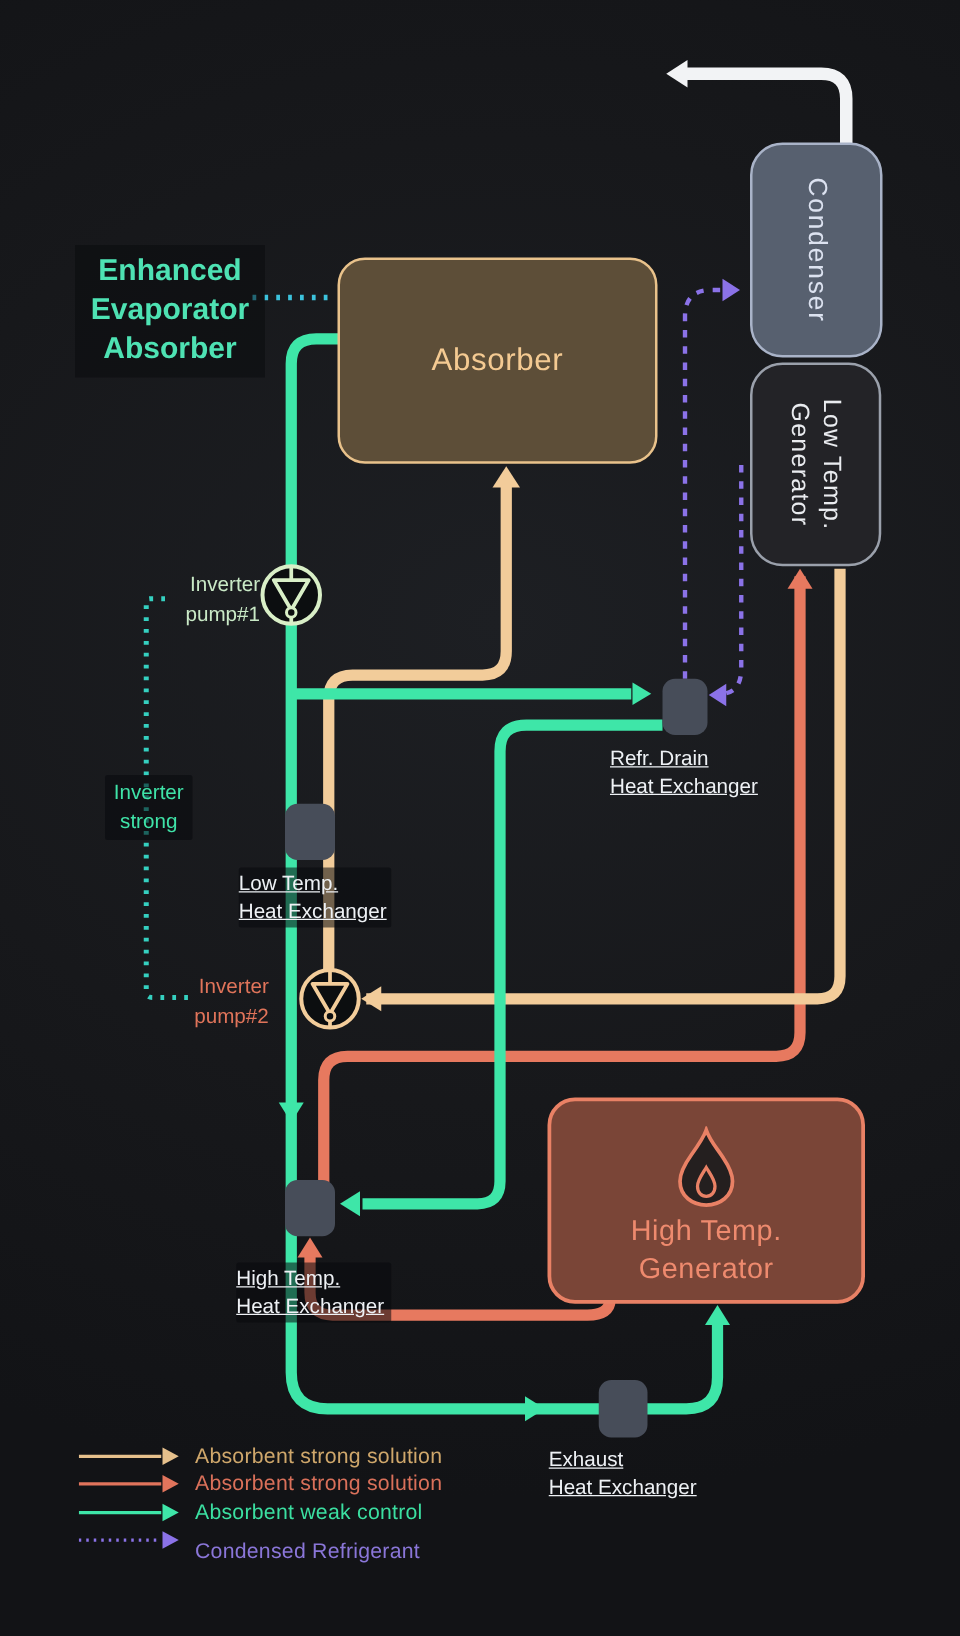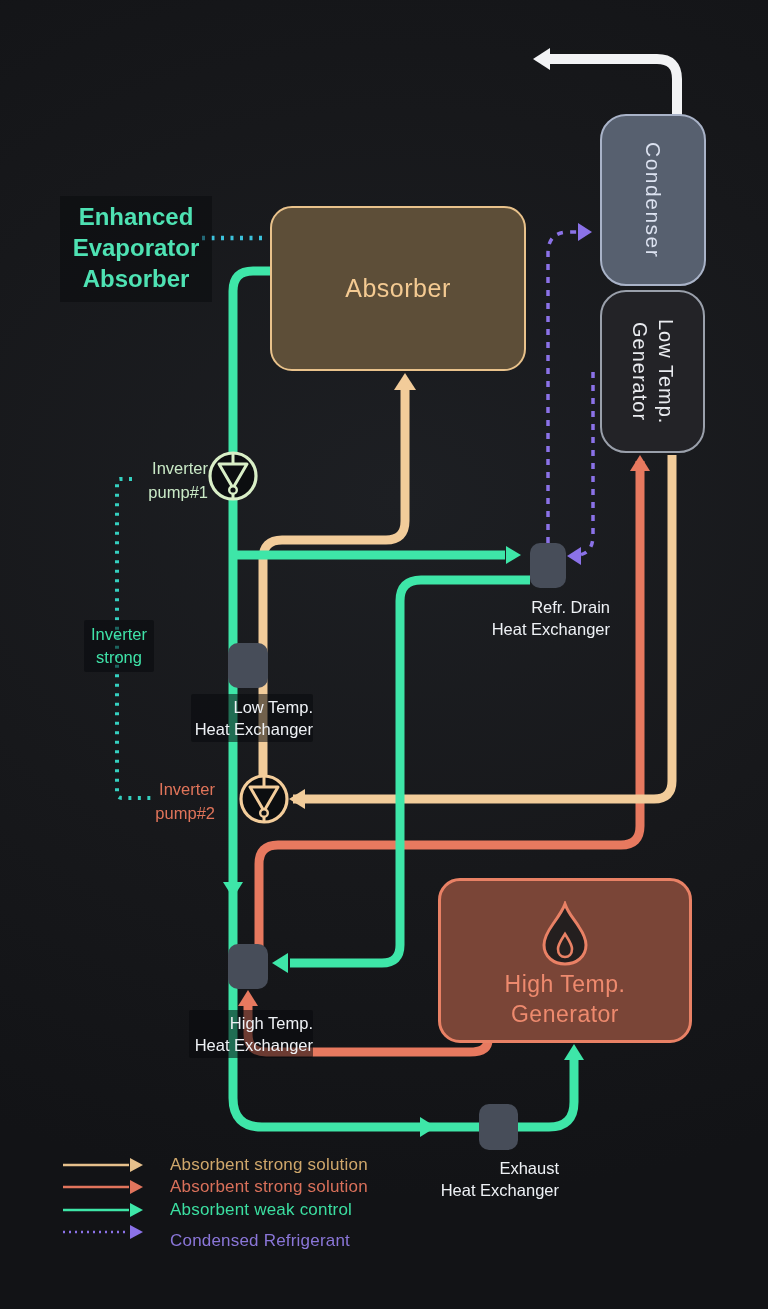--- a/index.html
+++ b/index.html
@@ -22,32 +22,32 @@
   .node-ltg .vwrap{writing-mode:vertical-rl;color:#e9ebef;font-size:20px;letter-spacing:1px;line-height:1.3;text-align:center;}
   .node-ltg .vwrap span{display:block;}
   .node-htg{left:438px;top:878px;width:254px;height:165px;border-radius:22px;background:#7a4537;border:3px solid #e98165;flex-direction:column;gap:2px;padding-top:8px;}
   .node-htg .lbl{color:#ee8a6e;font-size:23px;line-height:30px;letter-spacing:.5px;text-align:center;}
   .hx{position:absolute;z-index:2;background:#474d59;border-radius:10px;}
   .hx-refr{left:530px;top:543px;width:36px;height:45px;}
   .hx-low{left:228px;top:643px;width:40px;height:45px;}
   .hx-high{left:228px;top:944px;width:40px;height:45px;}
   .hx-exh{left:479px;top:1104px;width:39px;height:46px;}
   .txt{position:absolute;z-index:3;}
-  .hx-label{color:#eef1f5;font-size:16.5px;line-height:22px;text-align:right;}
+  .hx-label{color:#eef1f5;font-size:16.5px;line-height:22px;text-align:left;text-decoration:underline;}
   .dim-bg{background:rgba(8,10,12,.55);border-radius:2px;}
   .enhanced{left:60px;top:196px;width:152px;padding:5px 0 8px 0;text-align:center;color:#4ee2b3;font-size:24px;line-height:31px;background:rgba(8,10,12,.5);font-weight:bold;}
   .pump1-label{left:115px;top:456px;width:93px;text-align:right;color:#c9e9c6;font-size:16.5px;line-height:24px;}
   .pump2-label{left:119px;top:777px;width:96px;text-align:right;color:#e0745a;font-size:16.5px;line-height:24px;}
   .control-label{left:84px;top:620px;width:70px;text-align:center;color:#3fe3a8;font-size:16.5px;line-height:23px;padding:3px 0;}
   .lowhx-label{left:191px;top:694px;width:122px;padding:2px 0;}
   .refrhx-label{left:488px;top:596px;width:122px;}
   .highhx-label{left:189px;top:1010px;width:124px;padding:2px 0;}
   .exhhx-label{left:439px;top:1157px;width:120px;}
   .legend{left:63px;top:1156px;display:flex;flex-direction:column;gap:5px;}
-  .lg-row{display:flex;align-items:center;gap:25px;height:17.5px;}
+  .lg-row{display:flex;align-items:center;gap:11px;height:17.5px;}
   .lg-row .lg-text{font-size:17px;letter-spacing:.2px;}
   .lg-strong .lg-text{color:#cfa76b;}
   .lg-middle .lg-text{color:#d9705a;}
   .lg-weak .lg-text{color:#3bdfa1;}
   .lg-refr .lg-text{color:#8a76d8;margin-top:17px;}
 </style>
 </head>
 <body>
 
 <div id="stage">

